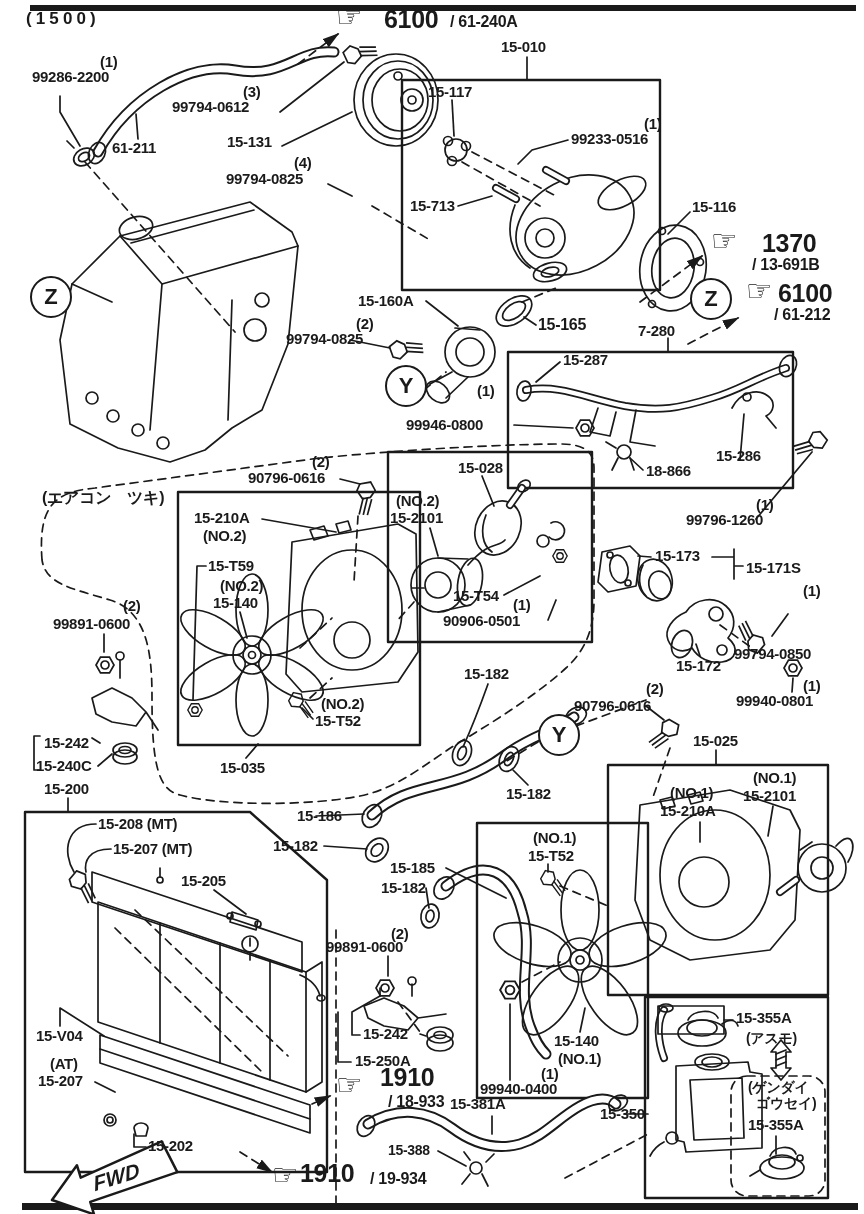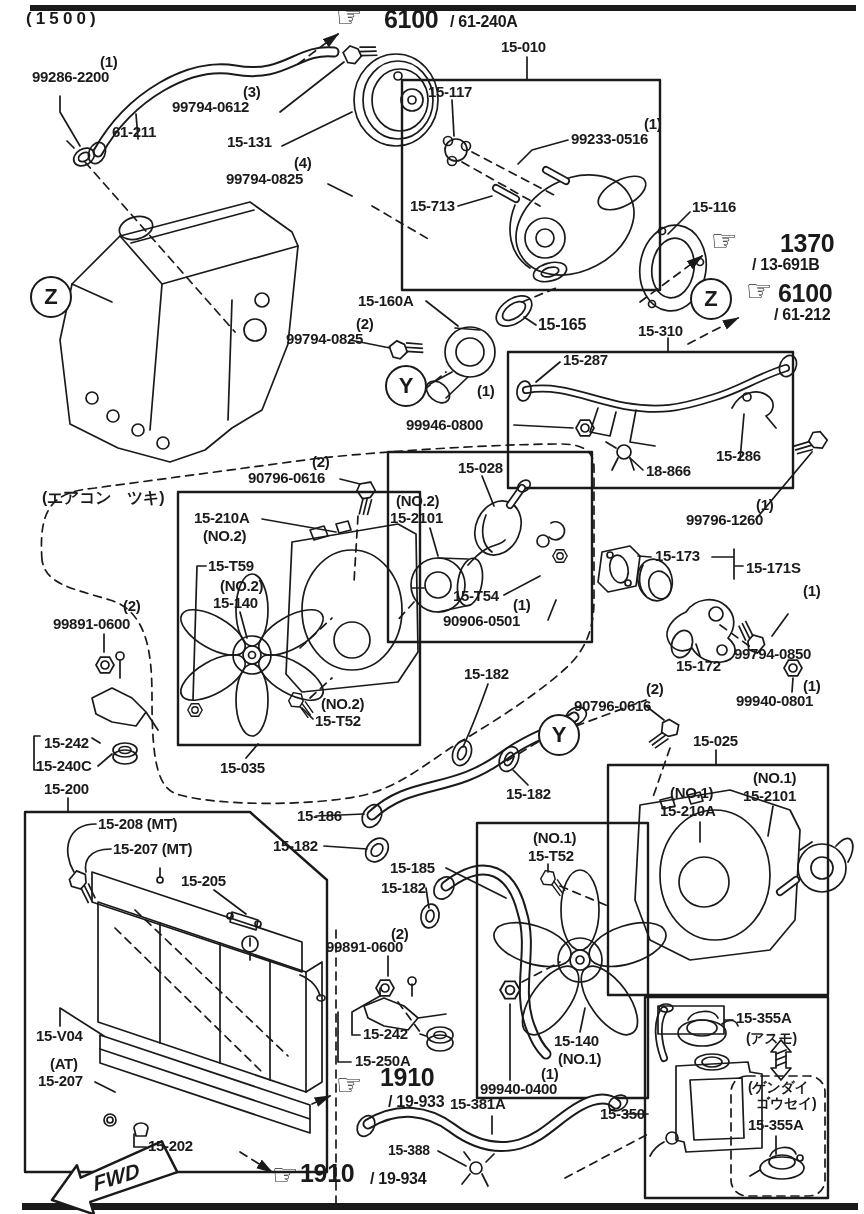--- a/index.html
+++ b/index.html
@@ -420,37 +420,37 @@
   <g transform="translate(52,1200) rotate(-17)">
     <polygon points="0,0 34,-26 34,-13 122,-24 128,10 36,13 36,26" fill="#fff" stroke="#1a1a1a" stroke-width="2.5" stroke-linejoin="round"></polygon>
     <text x="44" y="4" font-size="21" font-style="italic" font-weight="bold" fill="#1a1a1a" transform="skewX(-8)">FWD</text>
   </g>
 </svg>
 
 <div id="labels">
       <div class="lbl" style="left: 26px; top: 10px; font-size: 17px;">( 1 5 0 0 )</div>
       <div class="lbl" style="left: 100px; top: 54px; font-size: 15px;">(1)</div>
       <div class="lbl" style="left: 32px; top: 69px; font-size: 15px;">99286-2200</div>
-      <div class="lbl" style="left: 112px; top: 124px; font-size: 15px; text-align: right;">61-211</div>
+      <div class="lbl" style="left: 112px; top: 140px; font-size: 15px; text-align: right;">61-211</div>
       <div class="lbl" style="left: 243px; top: 84px; font-size: 15px;">(3)</div>
       <div class="lbl" style="left: 172px; top: 99px; font-size: 15px;">99794-0612</div>
       <div class="lbl" style="left: 227px; top: 134px; font-size: 15px;">15-131</div>
       <div class="lbl" style="left: 294px; top: 155px; font-size: 15px;">(4)</div>
       <div class="lbl" style="left: 226px; top: 171px; font-size: 15px;">99794-0825</div>
       <div class="lbl" style="left: 501px; top: 39px; font-size: 15px;">15-010</div>
       <div class="lbl" style="left: 428px; top: 84px; font-size: 15px;">15-117</div>
       <div class="lbl" style="left: 644px; top: 116px; font-size: 15px;">(1)</div>
       <div class="lbl" style="left: 571px; top: 131px; font-size: 15px;">99233-0516</div>
       <div class="lbl" style="left: 410px; top: 198px; font-size: 15px;">15-713</div>
       <div class="lbl" style="left: 692px; top: 199px; font-size: 15px;">15-116</div>
       <div class="lbl" style="left: 358px; top: 293px; font-size: 15px;">15-160A</div>
       <div class="lbl" style="left: 356px; top: 316px; font-size: 15px;">(2)</div>
       <div class="lbl" style="left: 286px; top: 331px; font-size: 15px;">99794-0825</div>
       <div class="lbl" style="left: 538px; top: 317px; font-size: 16px;">15-165</div>
-      <div class="lbl" style="left: 638px; top: 323px; font-size: 15px;">15-310</div>
+      <div class="lbl" style="left: 638px; top: 323px; font-size: 15px;">7-280</div>
       <div class="lbl" style="left: 563px; top: 352px; font-size: 15px;">15-287</div>
       <div class="lbl" style="left: 477px; top: 383px; font-size: 15px;">(1)</div>
       <div class="lbl" style="left: 406px; top: 417px; font-size: 15px;">99946-0800</div>
       <div class="lbl" style="left: 646px; top: 463px; font-size: 15px;">18-866</div>
       <div class="lbl" style="left: 716px; top: 448px; font-size: 15px;">15-286</div>
       <div class="lbl" style="left: 756px; top: 497px; font-size: 15px;">(1)</div>
       <div class="lbl" style="left: 686px; top: 512px; font-size: 15px;">99796-1260</div>
       <div class="lbl" style="left: 42px; top: 490px; font-size: 16px;">(エアコン　ツキ)</div>
       <div class="lbl" style="left: 312px; top: 454px; font-size: 15px;">(2)</div>
       <div class="lbl" style="left: 248px; top: 470px; font-size: 15px;">90796-0616</div>
@@ -513,26 +513,26 @@
       <div class="lbl" style="left: 480px; top: 1081px; font-size: 15px;">99940-0400</div>
       <div class="lbl" style="left: 568px; top: 1106px; font-size: 15px; margin-left: 32px;">15-350</div>
       <div class="lbl" style="left: 736px; top: 1010px; font-size: 15px;">15-355A</div>
       <div class="lbl" style="left: 746px; top: 1031px; font-size: 14px;">(アスモ)</div>
       <div class="lbl" style="left: 748px; top: 1080px; font-size: 14px;">(ゲンダイ</div>
       <div class="lbl" style="left: 756px; top: 1096px; font-size: 14px;">ゴウセイ)</div>
       <div class="lbl" style="left: 748px; top: 1117px; font-size: 15px;">15-355A</div>
       <div class="lbl" style="left: 388px; top: 1143px; font-size: 14px;">15-388</div>
       <div class="lbl" style="left: 384px; top: 6px; font-size: 25px;">6100</div>
       <div class="lbl" style="left: 450px; top: 14px; font-size: 16px;">/ 61-240A</div>
-      <div class="lbl" style="left: 762px; top: 230px; font-size: 25px; margin-left: 18px;">1370</div>
+      <div class="lbl" style="left: 762px; top: 230px; font-size: 25px;">1370</div>
       <div class="lbl" style="left: 752px; top: 257px; font-size: 16px;">/ 13-691B</div>
       <div class="lbl" style="left: 778px; top: 280px; font-size: 25px;">6100</div>
       <div class="lbl" style="left: 774px; top: 307px; font-size: 16px;">/ 61-212</div>
       <div class="lbl" style="left: 380px; top: 1064px; font-size: 25px;">1910</div>
-      <div class="lbl" style="left: 388px; top: 1094px; font-size: 16px;">/ 19-933</div>
+      <div class="lbl" style="left: 388px; top: 1094px; font-size: 16px;">/ 18-933</div>
       <div class="lbl" style="left: 300px; top: 1160px; font-size: 25px;">1910</div>
       <div class="lbl" style="left: 370px; top: 1171px; font-size: 16px; text-align: right;">/ 19-934</div>
       <div class="balloon" style="left: 30px; top: 276px;">Z</div>
       <div class="balloon" style="left: 690px; top: 278px;">Z</div>
       <div class="balloon" style="left: 385px; top: 365px;">Y</div>
       <div class="balloon" style="left: 538px; top: 714px;">Y</div>
       <div class="hand" style="left: 336px; top: 2px;">☞</div>
       <div class="hand" style="left: 711px; top: 226px;">☞</div>
       <div class="hand" style="left: 746px; top: 276px;">☞</div>
       <div class="hand" style="left: 336px; top: 1070px;">☞</div>

